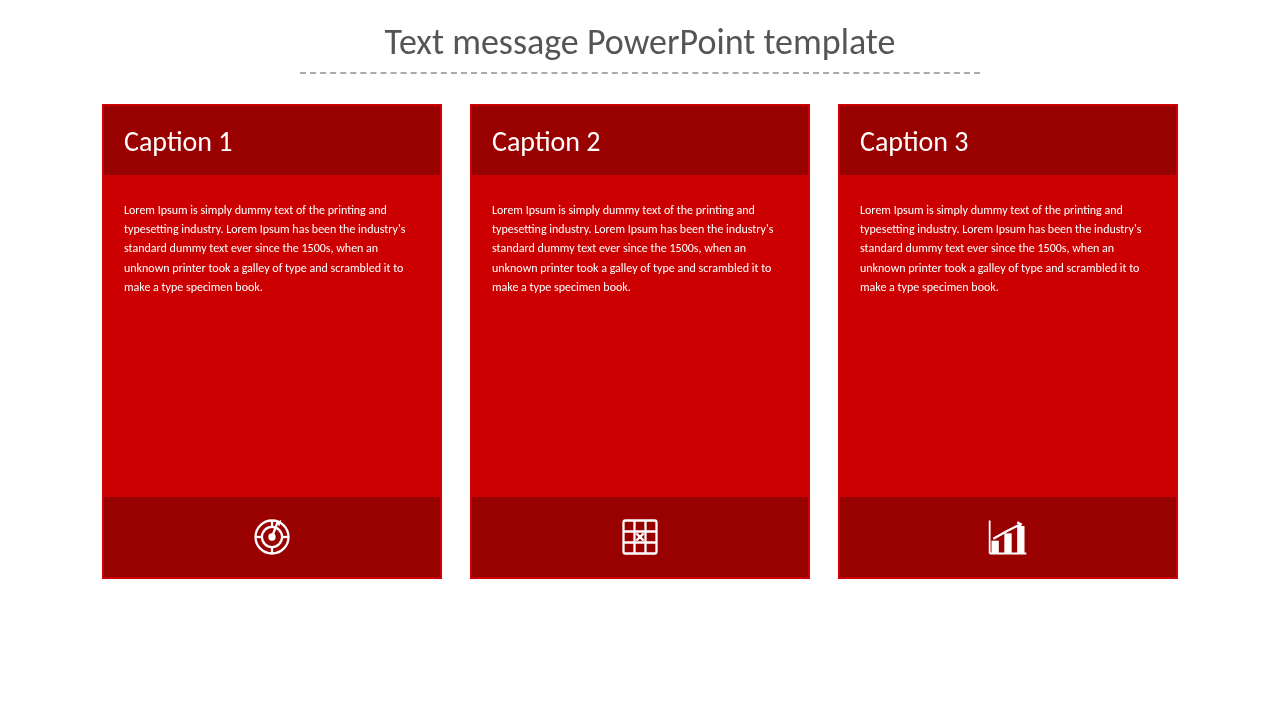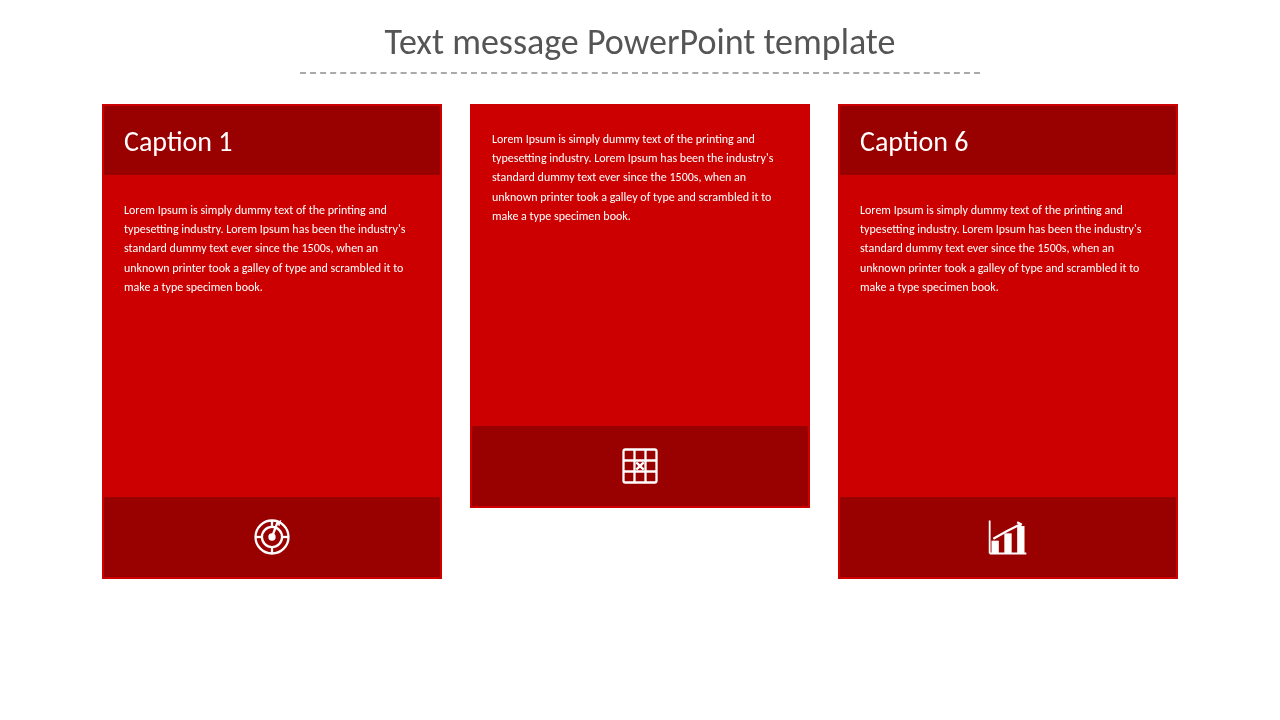--- a/index.html
+++ b/index.html
@@ -127,41 +127,44 @@
           <line x1="6" y1="24" x2="12" y2="24" stroke="white" stroke-width="2.5"></line>
           <line x1="36" y1="24" x2="42" y2="24" stroke="white" stroke-width="2.5"></line>
 
           <line x1="30" y1="8" x2="24" y2="24" stroke="white" stroke-width="2.5"></line>
           <polyline points="34,6 30,8 32,12" fill="white" stroke="white" stroke-width="1"></polyline>
         </svg>
       </div>
     </div>
 
     <div class="card">
+      <div class="card-header">
+        <span>Caption 2</span>
+      </div>
       <div class="card-body">
         <span>Lorem Ipsum is simply dummy text of the printing and typesetting industry. Lorem Ipsum has been the industry's standard dummy text ever since the 1500s, when an unknown printer took a galley of type and scrambled it to make a type specimen book.</span>
       </div>
       <div class="card-footer">
         <svg class="icon-grid" viewBox="0 0 48 48" fill="none" xmlns="http://www.w3.org/2000/svg">
 
           <rect x="6" y="6" width="36" height="36" rx="2" stroke="white" stroke-width="2.5" fill="none"></rect>
           <line x1="6" y1="18" x2="42" y2="18" stroke="white" stroke-width="2.5"></line>
           <line x1="6" y1="30" x2="42" y2="30" stroke="white" stroke-width="2.5"></line>
           <line x1="18" y1="6" x2="18" y2="42" stroke="white" stroke-width="2.5"></line>
           <line x1="30" y1="6" x2="30" y2="42" stroke="white" stroke-width="2.5"></line>
 
           <line x1="20" y1="20" x2="28" y2="28" stroke="white" stroke-width="2.5"></line>
           <line x1="28" y1="20" x2="20" y2="28" stroke="white" stroke-width="2.5"></line>
         </svg>
       </div>
     </div>
 
     <div class="card">
       <div class="card-header">
-        <span>Caption 6</span>
+        <span>Caption 3</span>
       </div>
       <div class="card-body">
         <span>Lorem Ipsum is simply dummy text of the printing and typesetting industry. Lorem Ipsum has been the industry's standard dummy text ever since the 1500s, when an unknown printer took a galley of type and scrambled it to make a type specimen book.</span>
       </div>
       <div class="card-footer">
         <svg class="icon-chart" viewBox="0 0 48 48" fill="none" xmlns="http://www.w3.org/2000/svg">
 
           <rect x="6" y="28" width="8" height="14" fill="white"></rect>
           <rect x="20" y="20" width="8" height="22" fill="white"></rect>
           <rect x="34" y="12" width="8" height="30" fill="white"></rect>

